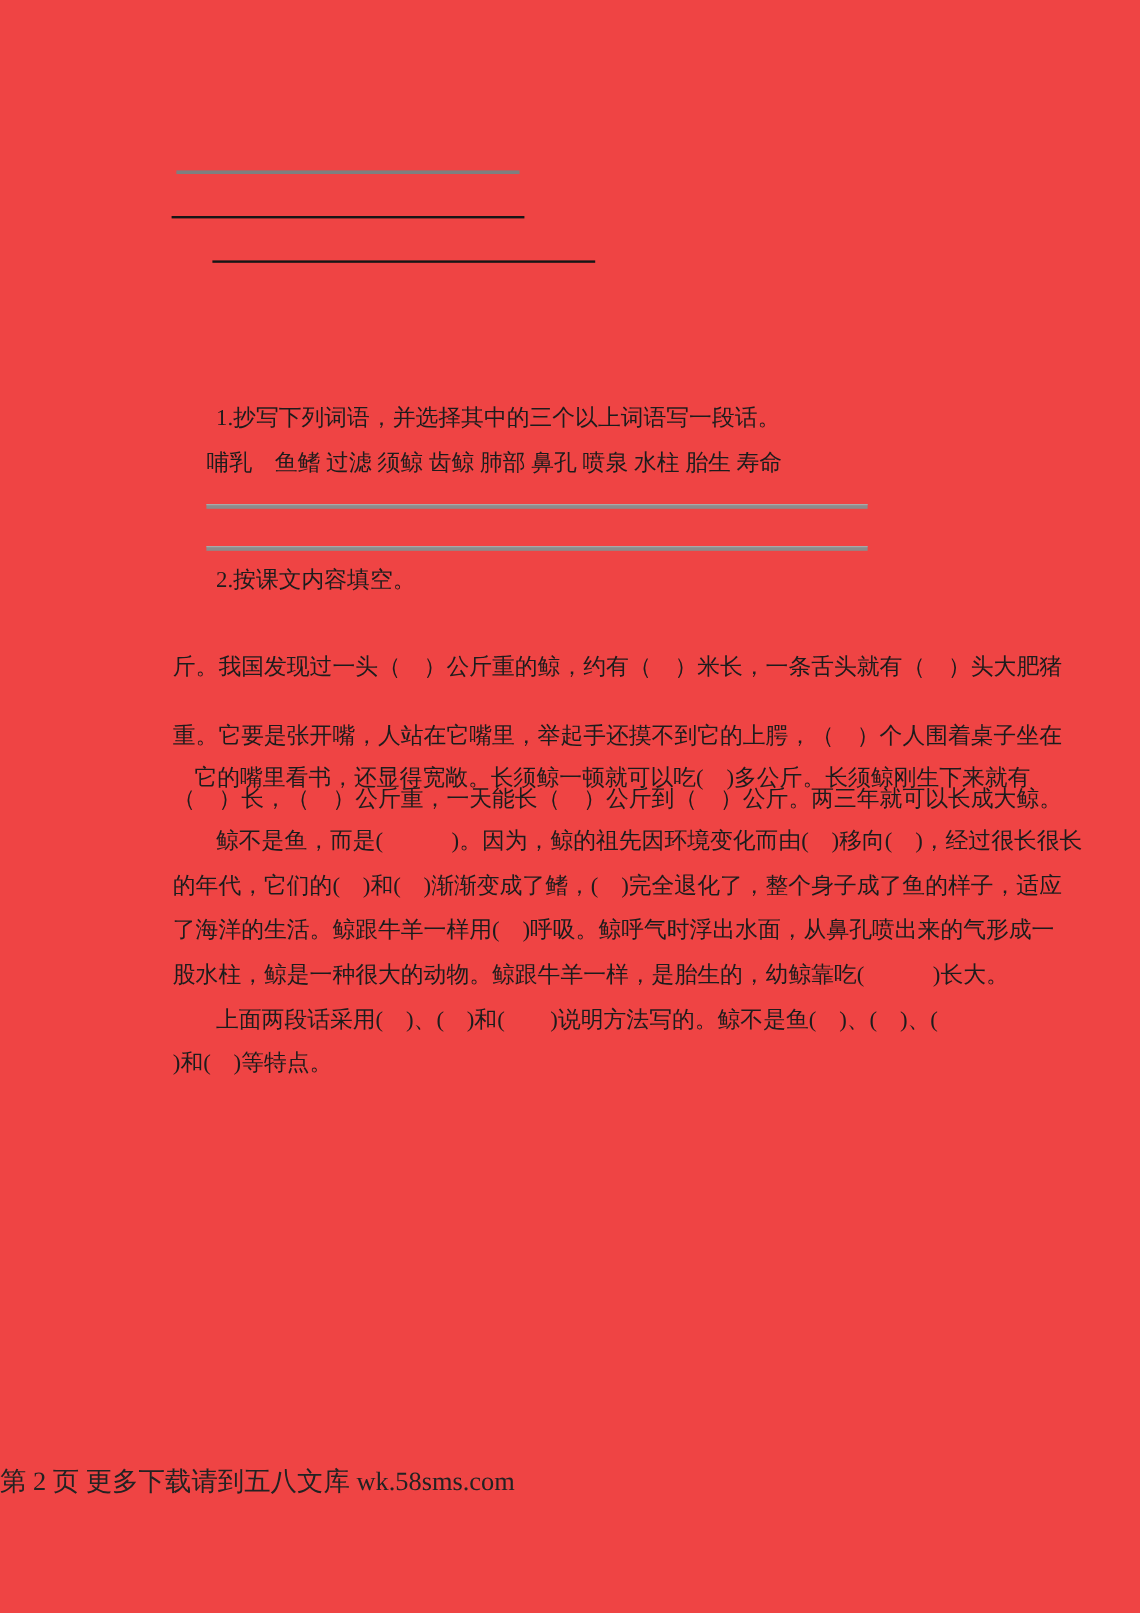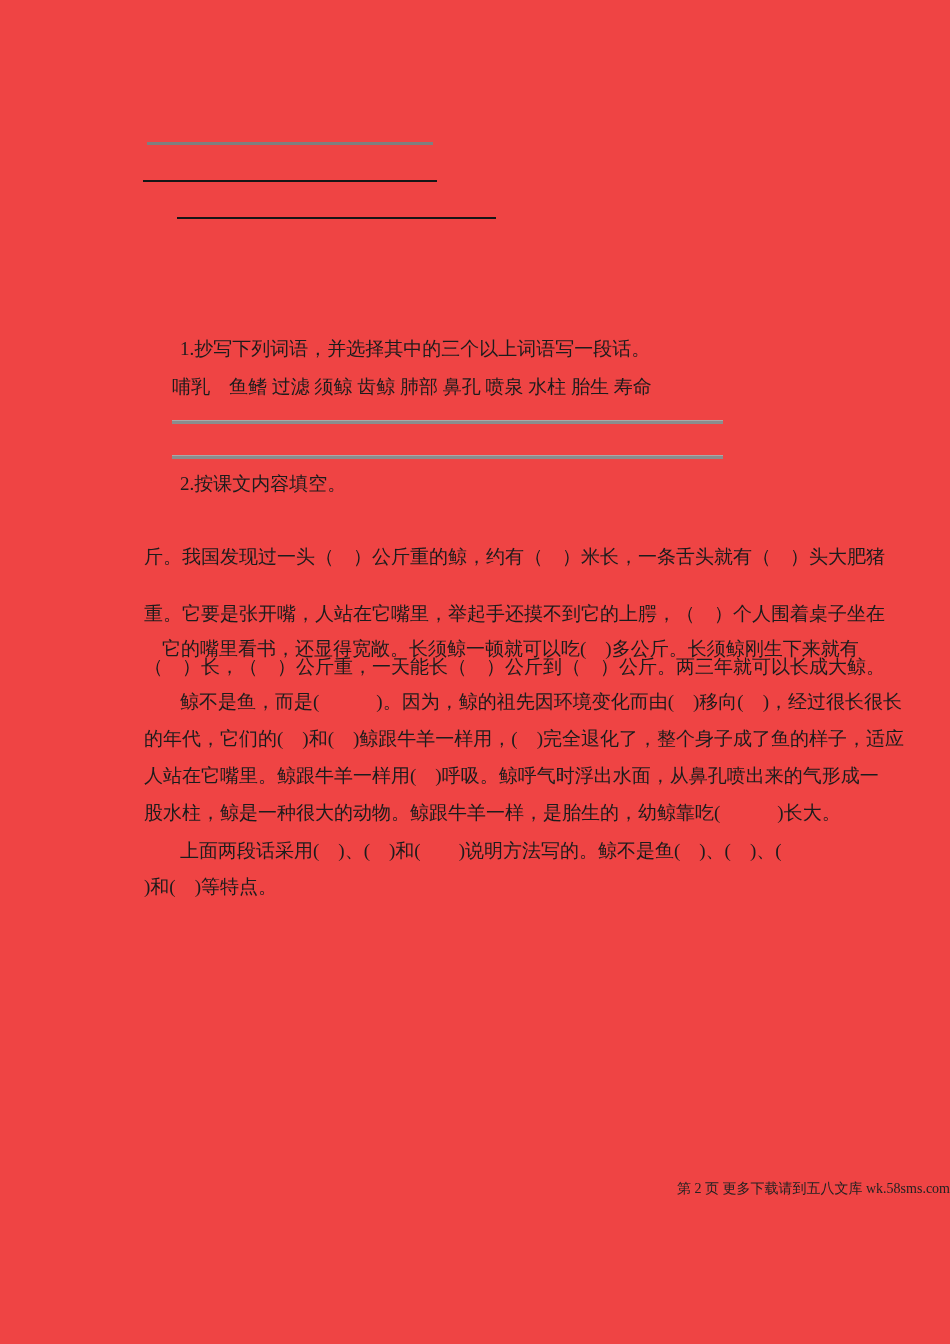--- a/index.html
+++ b/index.html
@@ -34,24 +34,24 @@
     background: #161616;
   }
   .rule.answer {
     height: 3px;
     background: #8c8c8c;
     border-top: 1px solid #a9a9a9;
   }
   .footer {
     position: absolute;
     left: 0;
-    top: 1180px;
+    top: 1220px;
     width: 950px;
-    text-align: right;
-    font-size: 14px;
+    text-align: left;
+    font-size: 22px;
     color: #222222;
   }
 </style>
 </head>
 <body>
 
 <div class="page">
 
   <div class="rule gray-thick" style="left:147px; top:142px; width:286px;"></div>
   <div class="rule black" style="left:143px; top:180px; width:294px;"></div>
@@ -64,22 +64,22 @@
   <div class="rule answer" style="left:172px; top:455px; width:551px;"></div>
 
   <div class="txt" style="left:180px; top:473px;">2.按课文内容填空。</div>
 
   <div class="txt" style="left:144px; top:546px;text-align:right;">斤。我国发现过一头（　）公斤重的鲸，约有（　）米长，一条舌头就有（　）头大肥猪</div>
   <div class="txt" style="left:144px; top:583px;margin-top:20px;">重。它要是张开嘴，人站在它嘴里，举起手还摸不到它的上腭，（　）个人围着桌子坐在</div>
   <div class="txt" style="left:144px; top:638px;margin-left:18px;">它的嘴里看书，还显得宽敞。长须鲸一顿就可以吃(　)多公斤。长须鲸刚生下来就有</div>
   <div class="txt" style="left:144px; top:656px;">（　）长，（　）公斤重，一天能长（　）公斤到（　）公斤。两三年就可以长成大鲸。</div>
 
   <div class="txt" style="left:180px; top:691px;text-align:center;">鲸不是鱼，而是(　　　)。因为，鲸的祖先因环境变化而由(　)移向(　)，经过很长很长</div>
-  <div class="txt" style="left:144px; top:728px;">的年代，它们的(　)和(　)鲸跟牛羊一样用，(　)完全退化了，整个身子成了鱼的样子，适应</div>
-  <div class="txt" style="left:144px; top:765px;">人站在它嘴里。鲸跟牛羊一样用(　)呼吸。鲸呼气时浮出水面，从鼻孔喷出来的气形成一</div>
+  <div class="txt" style="left:144px; top:728px;">的年代，它们的(　)和(　)渐渐变成了鳍，(　)完全退化了，整个身子成了鱼的样子，适应</div>
+  <div class="txt" style="left:144px; top:765px;">了海洋的生活。鲸跟牛羊一样用(　)呼吸。鲸呼气时浮出水面，从鼻孔喷出来的气形成一</div>
   <div class="txt" style="left:144px; top:802px;">股水柱，鲸是一种很大的动物。鲸跟牛羊一样，是胎生的，幼鲸靠吃(　　　)长大。</div>
 
   <div class="txt" style="left:180px; top:840px;">上面两段话采用(　)、(　)和(　　)说明方法写的。鲸不是鱼(　)、(　)、(</div>
   <div class="txt" style="left:144px; top:876px;">)和(　)等特点。</div>
 
   <div class="footer">第 2 页 更多下载请到五八文库 wk.58sms.com</div>
 
 </div>
 
 </body></html>

